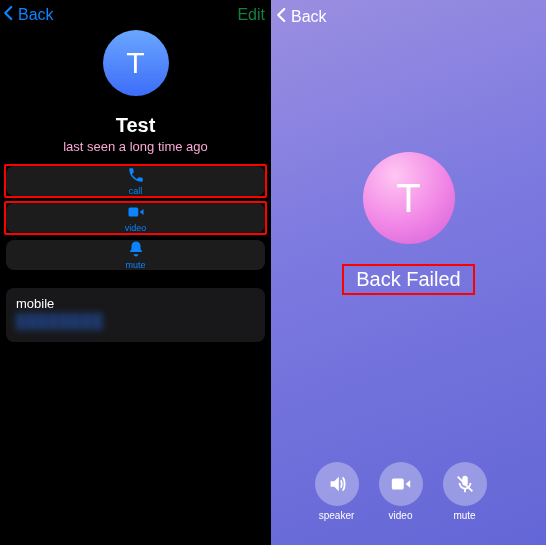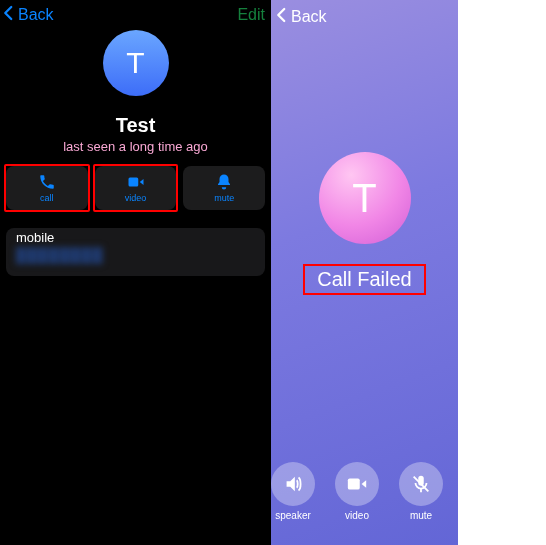--- a/index.html
+++ b/index.html
@@ -1,54 +1,54 @@
 <!DOCTYPE html>
 <html><head>
 <meta charset="utf-8">
 <style>
   * { margin: 0; padding: 0; box-sizing: border-box; font-family: -apple-system, Helvetica, Arial, sans-serif; }
   body { background: #fff; }
-  .container { display: flex; width: 458px; height: 545px; }
+  .container { display: flex; width: 546px; height: 545px; }
   .pane { position: relative; height: 100%; overflow: hidden; }
   .pane-left { width: 271px; background: #000; }
   .pane-right { flex: 1; background: linear-gradient(160deg, #9a8ee0 0%, #7d7ae0 40%, #6366d6 100%); }
 
   
   .nav { display: flex; align-items: center; justify-content: space-between; height: 30px; padding: 0 2px 0 0; }
   .nav .back-btn { display: flex; align-items: center; color: #0a84ff; font-size: 16px; cursor: pointer; }
   .nav .back-btn svg { width: 18px; height: 18px; }
   .nav .edit-btn { color: #15803d; font-size: 16px; padding-right: 4px; cursor: pointer; }
 
   .avatar-area { display: flex; flex-direction: column; align-items: center; margin-top: 0; }
   .avatar { width: 66px; height: 66px; border-radius: 50%; background: linear-gradient(180deg,#6aa6ff 0%, #3d6df8 100%); display: flex; align-items: center; justify-content: center; color: #fff; font-size: 30px; font-weight: 500; }
   .name { color: #fff; font-size: 20px; font-weight: 600; margin-top: 18px; }
   .status { color: #f9a8d4; font-size: 13px; margin-top: 2px; }
 
-  .actions { display: flex; gap: 7px; margin: 12px 6px 0; }
+  .actions { display: flex; gap: 7px; margin: 12px 6px 0; flex-direction: column; }
   .action { flex: 1; background: #1c1c1d; border-radius: 8px; height: 44px; display: flex; flex-direction: column; align-items: center; justify-content: center; cursor: pointer; position: relative; }
   .action .ic { color: #0a84ff; }
   .action .ic svg { width: 18px; height: 18px; display: block; }
   .action .lbl { color: #0a84ff; font-size: 9px; margin-top: 2px; }
   .action.hl::after { content:""; position:absolute; inset:-2px; border:2px solid #ff0000; border-radius:2px; pointer-events:none; }
 
-  .field-row { margin: 18px 6px 0; background: #18181a; border-radius: 8px; padding: 2px 10px 12px; }
+  .field-row { margin: 18px 6px 0; background: #18181a; border-radius: 8px; padding: 8px 10px 12px; }
   .field-row .fld-label { color: #fff; font-size: 13px; }
   .field-row .fld-value { color:#1f3a6f; font-size:14px; filter: blur(3px); letter-spacing:1px; margin-top:2px; display:inline-block; }
 
   
   .nav2 { display: flex; align-items: center; height: 34px; }
   .nav2 .back-btn { display: flex; align-items: center; color: #fff; font-size: 16px; cursor: pointer; padding-left:2px; }
   .nav2 .back-btn svg { width: 18px; height: 18px; }
 
   .call-center { position:absolute; left:0; right:0; top:152px; display:flex; flex-direction:column; align-items:center; }
   .call-avatar { width:92px; height:92px; border-radius:50%; background: radial-gradient(circle at 35% 25%, #ffc6f2 0%, #f186e6 55%, #d15ed6 100%); display:flex; align-items:center; justify-content:center; color:#fff; font-size:40px; font-weight:500; }
   .call-status { color:#fff; font-size:20px; margin-top:22px; padding:2px 8px; position:relative; }
   .call-status::after { content:""; position:absolute; inset:-2px -6px; border:2px solid #ff0000; pointer-events:none; }
 
-  .call-actions { position:absolute; left:0; right:16px; bottom:24px; display:flex; gap:20px; }
+  .call-actions { position:absolute; left:0; right:16px; bottom:24px; display:flex; justify-content:center; gap:20px; }
   .cbtn { display:flex; flex-direction:column; align-items:center; }
   .cbtn .circ { width:44px; height:44px; border-radius:50%; background:rgba(255,255,255,0.32); display:flex; align-items:center; justify-content:center; cursor:pointer; }
   .cbtn .circ svg { width:22px; height:22px; display:block; }
   .cbtn .circ.red { background:#ff3b30; }
   .cbtn .lbl { color:#fff; font-size:10px; margin-top:4px; }
 </style>
 </head>
 <body>
 
 <div class="container">
@@ -117,21 +117,21 @@
             </svg>
         </span>
         <span>Back</span>
       </div>
     </div>
 
     <div class="call-center">
       <div class="call-avatar">
         <span>T</span>
       </div>
-      <div class="call-status">Call Failed</div>
+      <div class="call-status">Back Failed</div>
     </div>
 
     <div class="call-actions">
       <div class="cbtn">
         <div class="circ">
           <span>
             <svg viewBox="0 0 24 24" fill="#fff">
                 <path d="M5 9v6h4l5 5V4L9 9H5z"></path>
                 <path d="M16 8c1.5 1 1.5 7 0 8" fill="none" stroke="#fff" stroke-width="2"></path>
                 <path d="M18 5c3 2 3 12 0 14" fill="none" stroke="#fff" stroke-width="2"></path>

